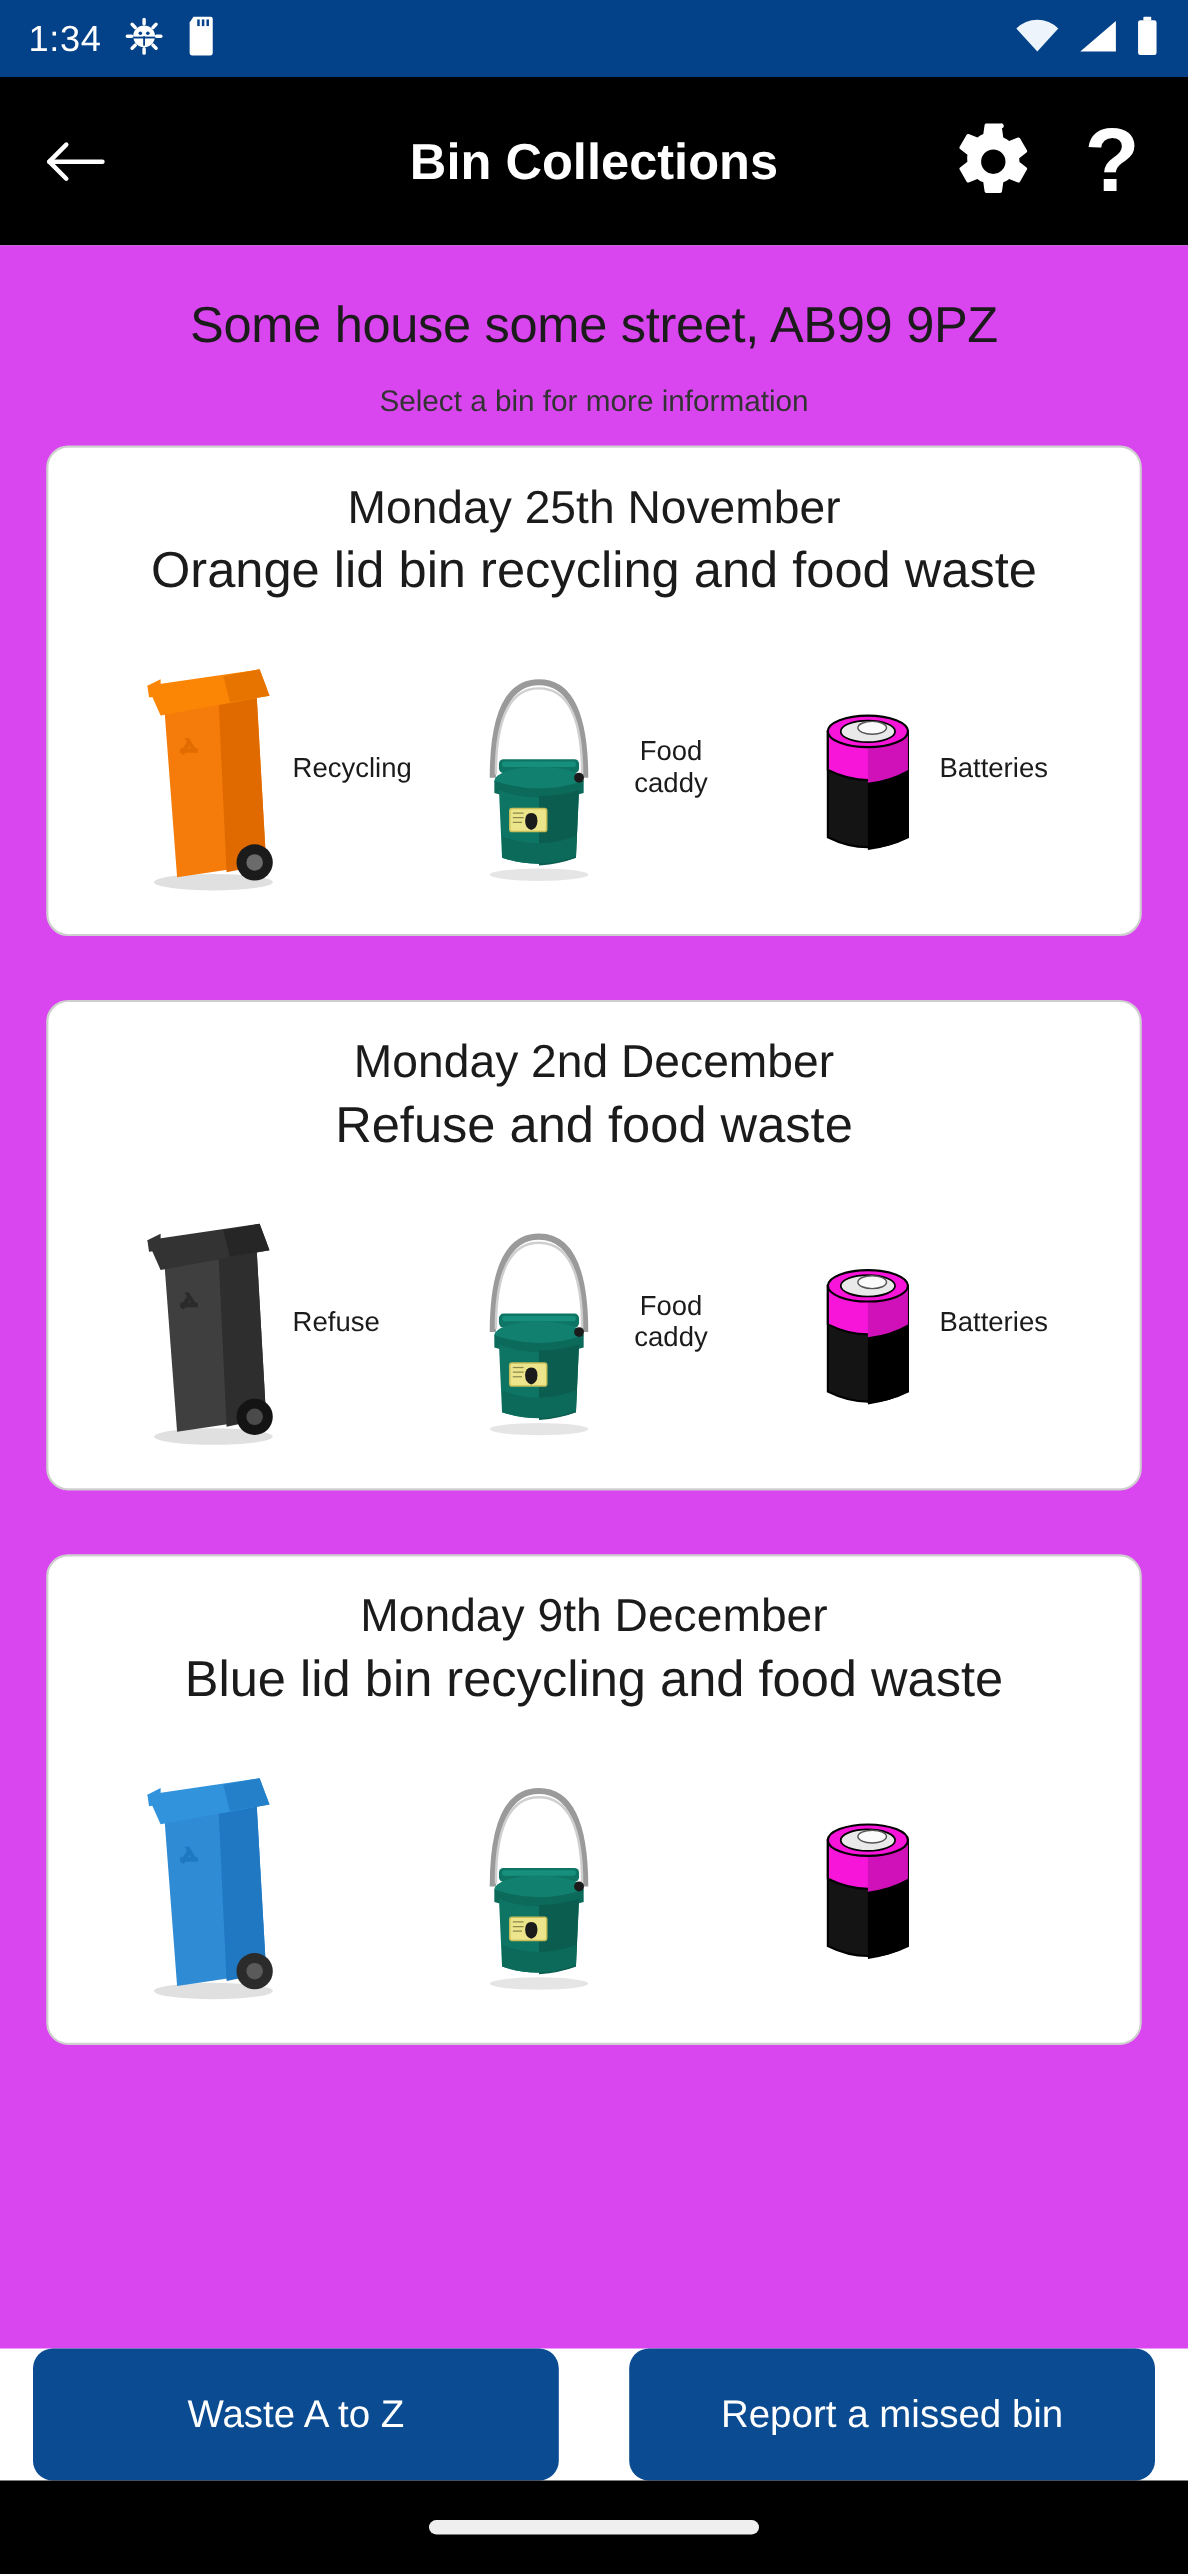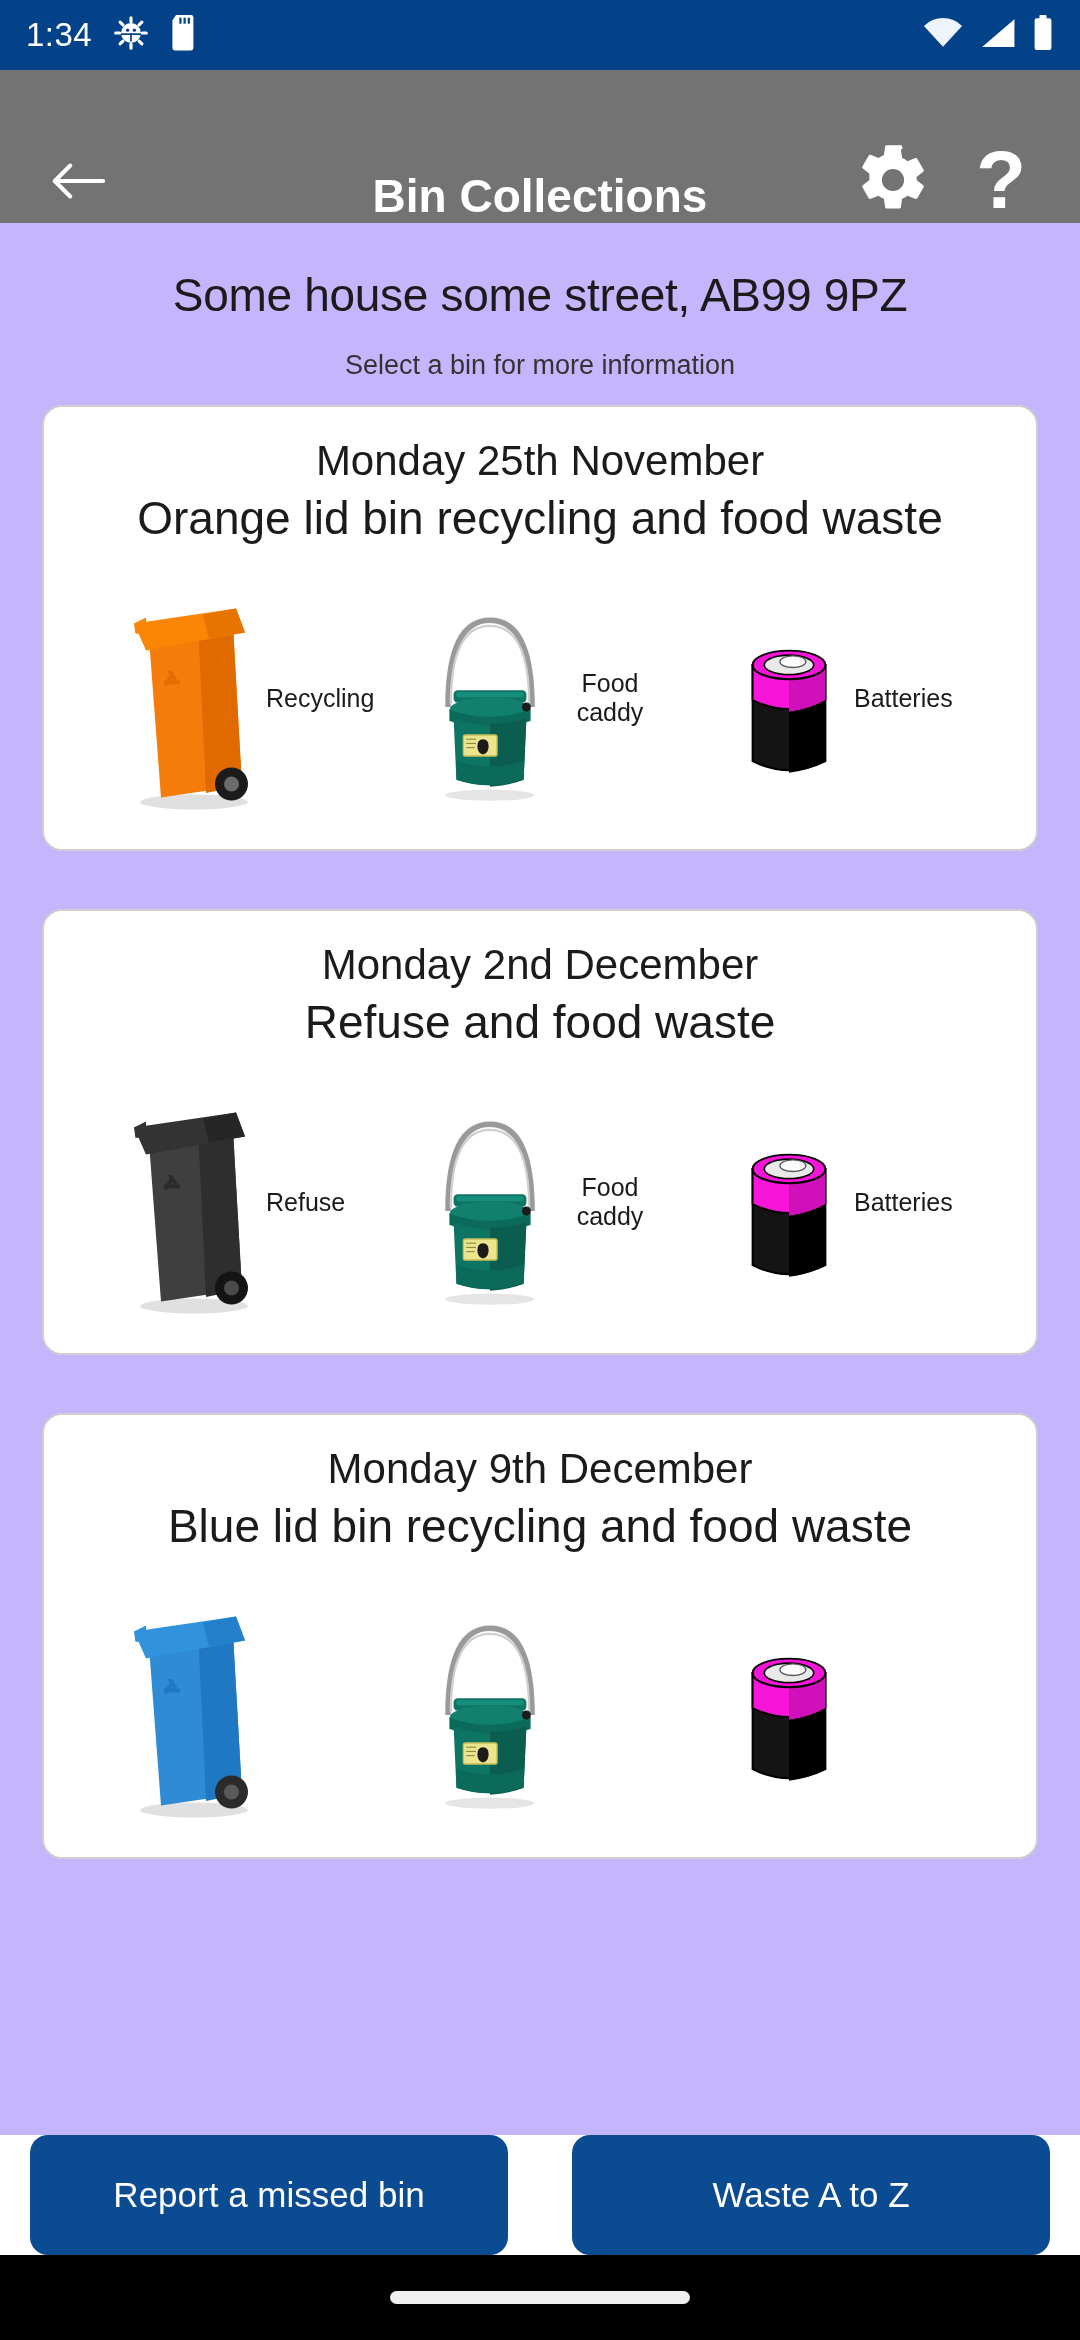--- a/index.html
+++ b/index.html
@@ -17,37 +17,37 @@
     display:flex; align-items:center; justify-content:space-between;
     padding:0 26px;
   }
   .sb-left{ display:flex; align-items:center; gap:22px; }
   .sb-right{ display:flex; align-items:center; gap:16px; }
   .sb-clock{ color:#fff; font-size:33px; letter-spacing:.5px; }
   .sb-ico{ display:block; }
 
   
   .app-bar{
-    height:153px; background:#737373;
-    display:flex; align-items:flex-end; padding:0 36px;
+    height:153px; background:#000000;
+    display:flex; align-items:center; padding:0 26px;
     position:relative;
   }
   .back-btn{ width:84px; height:84px; display:flex; align-items:center; justify-content:center; }
   .app-title{
     position:absolute; left:0; right:0; text-align:center;
     color:#fff; font-size:46px; font-weight:bold; pointer-events:none;
   }
   .bar-actions{ margin-left:auto; display:flex; align-items:center; gap:22px; z-index:2; }
   .bar-btn{ width:86px; height:86px; display:flex; align-items:center; justify-content:center; }
   .qmark{ color:#fff; font-size:82px; font-weight:bold; line-height:.9; font-family:"Liberation Sans",sans-serif; }
 
   
   .content{
     position:absolute; top:223px; left:0; right:0; bottom:180px;
-    background:#c4b5fd; overflow:hidden;
+    background:#d946ef; overflow:hidden;
   }
   .addr-block{ padding:45px 30px 0; text-align:center; }
   .addr-line{ font-size:46px; color:#1b1b1b; letter-spacing:-0.3px; }
   .addr-sub{ font-size:27px; color:#333; margin-top:28px; }
 
   .cards{ padding:24px 42px 0; }
   .card{
     border:2px solid #cfcfcf; border-radius:20px; background:#fff;
     margin-bottom:58px; padding:30px 20px 34px; text-align:center;
   }
@@ -362,19 +362,19 @@
           </div>
           <div class="bin-label"></div>
         </div>
       </div>
     </div>
 
   </div>
 </div>
 
 <div class="btn-bar">
+  <button class="pill">Waste A to Z</button>
   <button class="pill">Report a missed bin</button>
-  <button class="pill">Waste A to Z</button>
 </div>
 
 <div class="nav-bar">
   <div class="nav-pill"></div>
 </div>
 
 </body></html>

